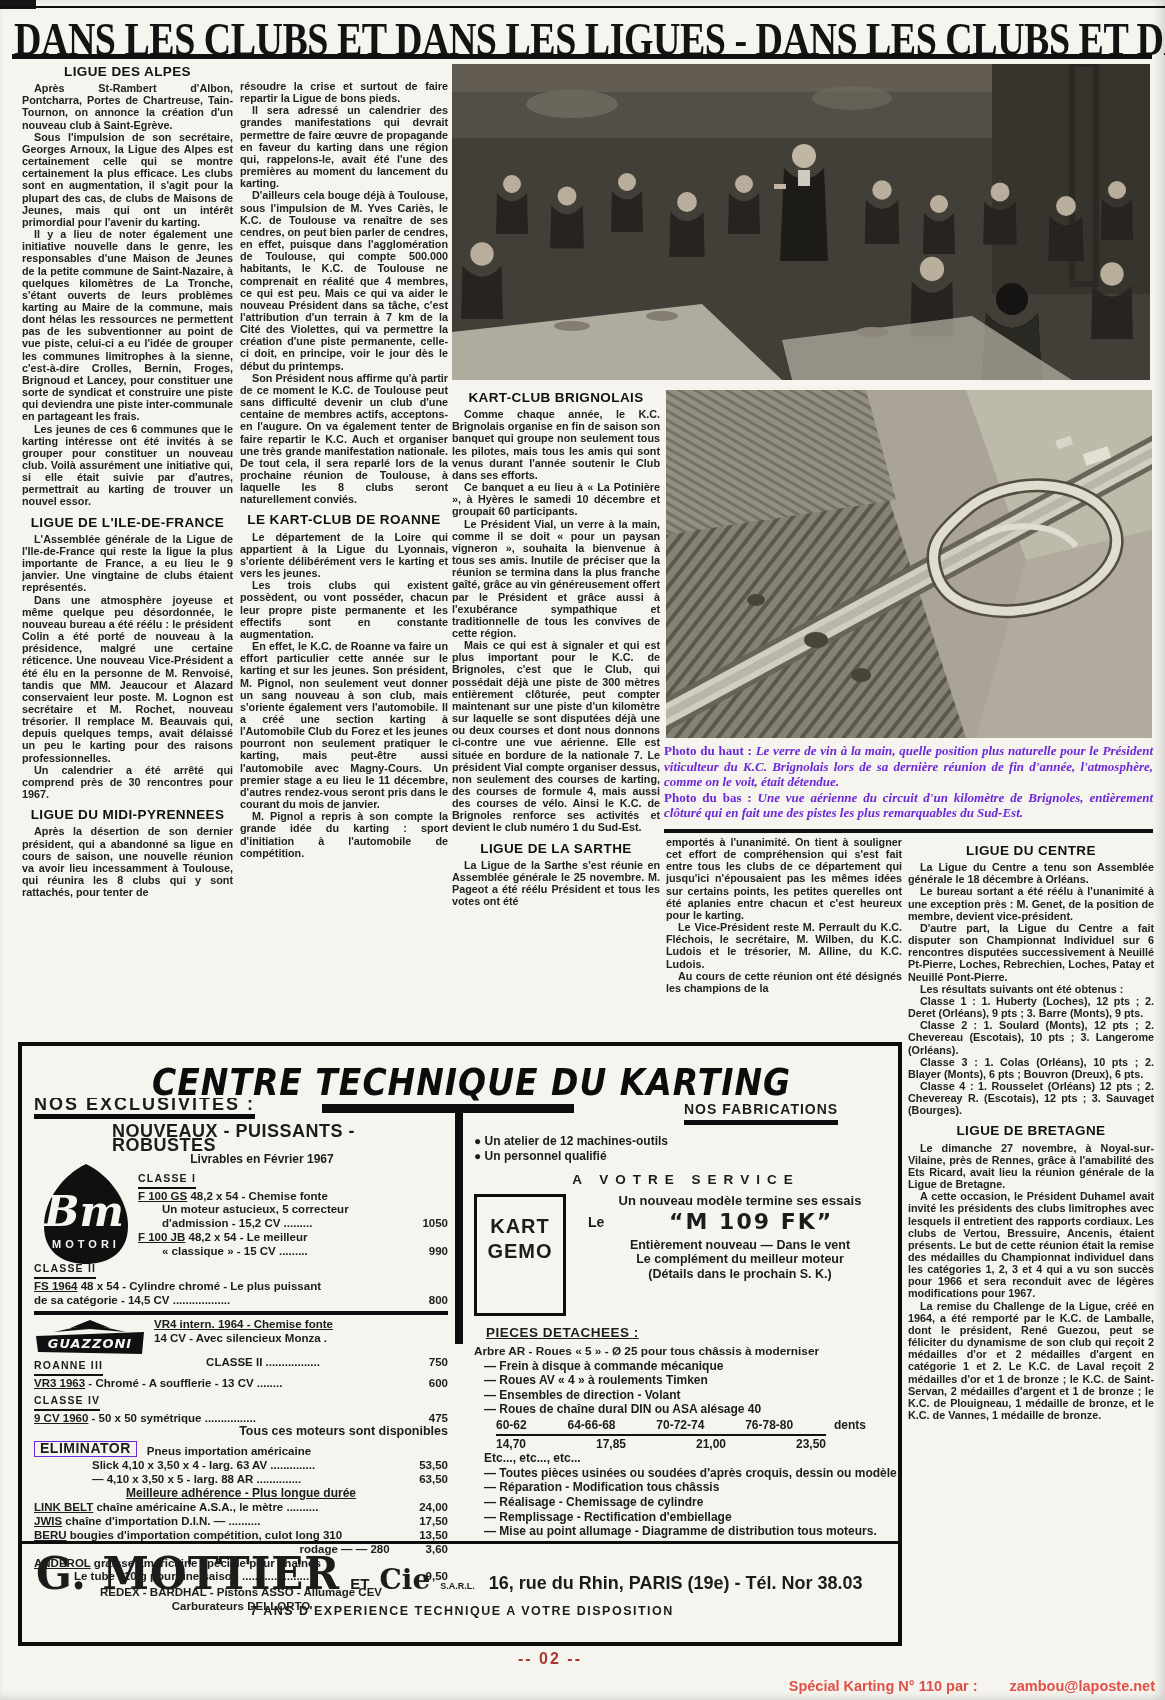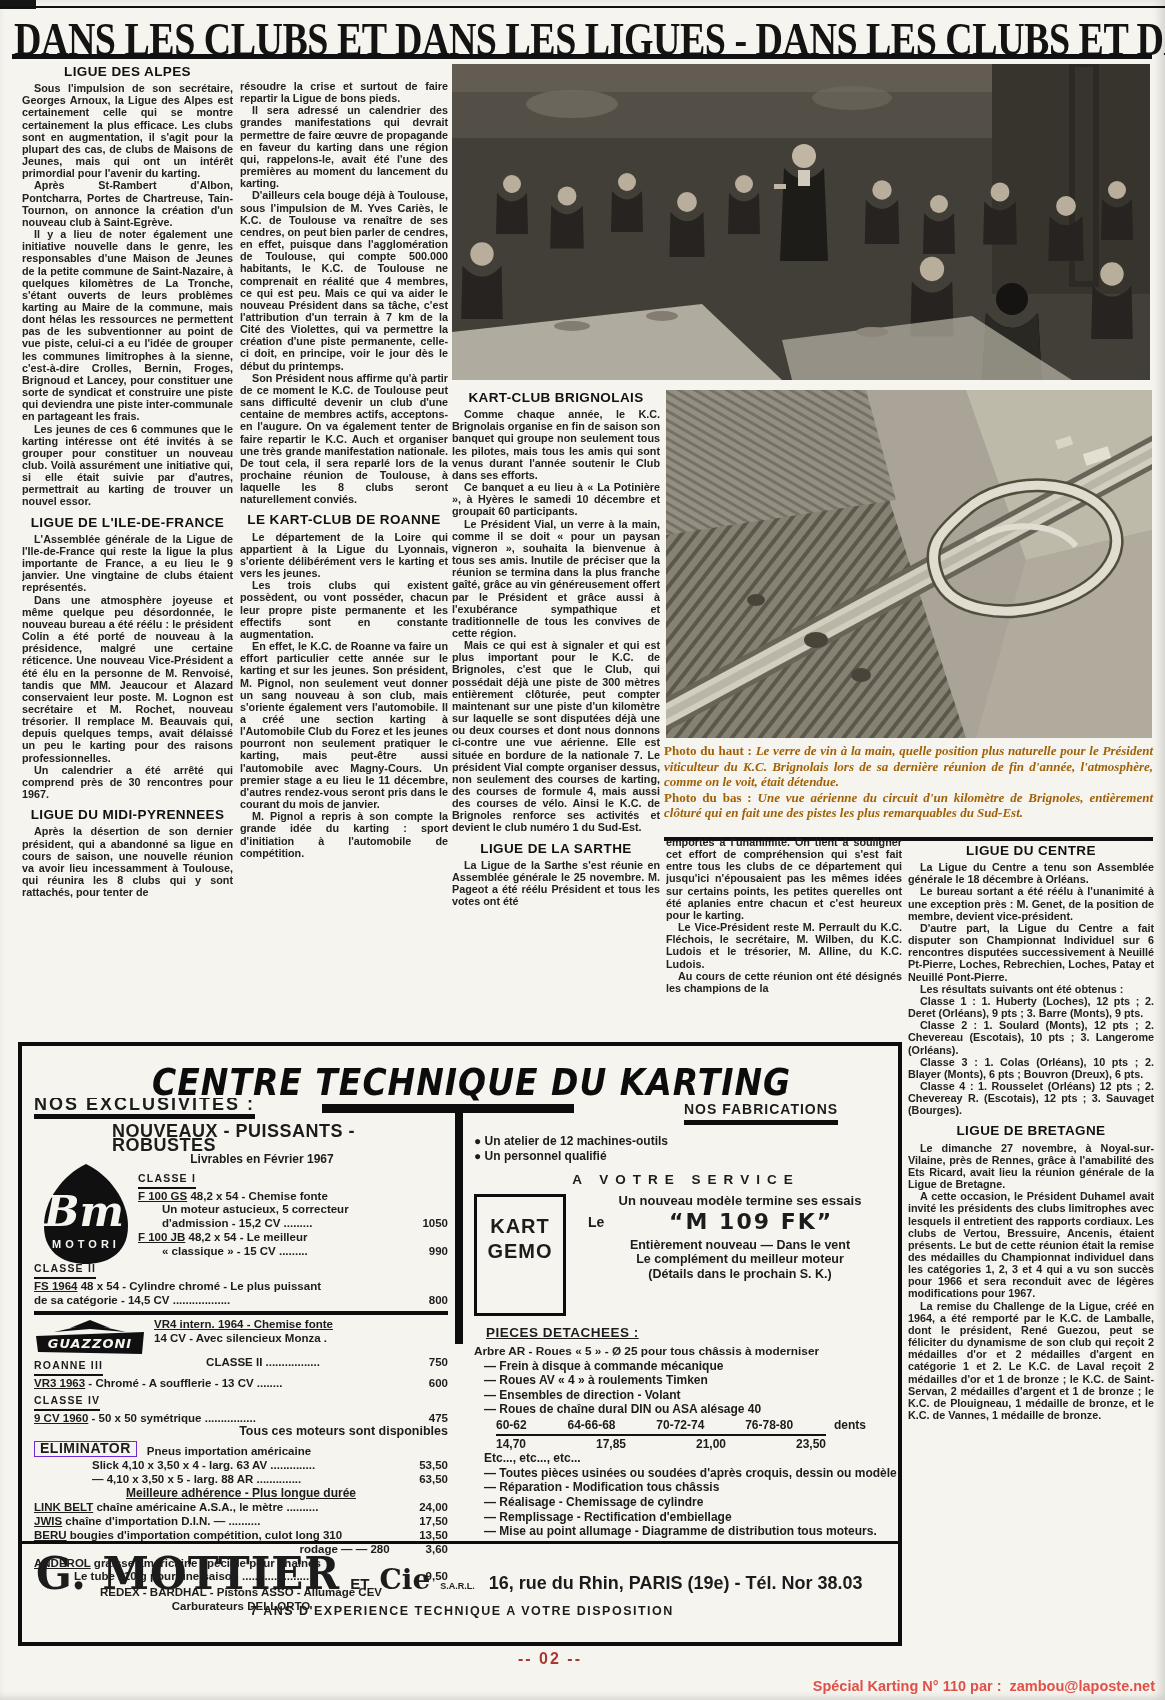--- a/index.html
+++ b/index.html
@@ -17,21 +17,21 @@
   .col p{margin:0;text-indent:12px;}
   .col p.cont{text-indent:0;}
   .sec-h{font-size:13.5px;font-weight:bold;text-align:center;margin:9px 0 4px;letter-spacing:.4px;
          text-indent:0;color:#111;}
   .sec-h.first{margin-top:2px;}
   
   .photo{position:absolute;background:#44403a;overflow:hidden;}
   
   .captions{position:absolute;font-family:"Liberation Serif",serif;font-size:13px;line-height:15.6px;
             font-style:italic;font-weight:bold;text-align:justify;border-bottom:4px solid #101010;
-            padding-bottom:16px;color:#a16207;}
+            padding-bottom:8px;color:#6d28d9;}
   .captions p{margin:0;}
   .cap-label{font-style:normal;}
   
   .ad{position:absolute;border:4px solid #0d0d0d;background:#f6f4ee;}
   .ad-title{position:absolute;top:14px;left:130px;margin:0;font-family:"DejaVu Sans",sans-serif;
         font-style:italic;font-weight:bold;font-size:33px;letter-spacing:1px;
         transform:scaleY(1.12);transform-origin:top left;white-space:nowrap;color:#0c0c0c;}
   .ad-bar{position:absolute;top:58px;left:300px;width:252px;height:9px;background:#0d0d0d;}
   .ad-vdiv{position:absolute;top:60px;left:433px;width:8px;height:238px;background:#0d0d0d;}
   .ad-left{position:absolute;top:52px;left:12px;width:414px;font-weight:bold;font-size:11.5px;
@@ -81,36 +81,36 @@
            transform:scaleY(1.05);transform-origin:bottom left;}
   .et{font-size:15px;font-weight:bold;}
   .cie{font-family:"DejaVu Serif",serif;font-weight:bold;font-size:28px;}
   .sarl{font-size:9px;font-weight:bold;}
   .addr{font-size:18px;font-weight:bold;margin-left:4px;}
   .foot-line2{text-align:center;font-size:12.5px;font-weight:bold;letter-spacing:1.5px;margin-top:5px;}
   
   .page-num{position:absolute;top:1650px;left:0;width:1100px;text-align:center;font-size:16px;
             font-weight:bold;letter-spacing:2px;color:#a83832;}
   .credit{position:absolute;top:1678px;right:10px;font-size:14.5px;font-weight:bold;color:#e05048;}
-  .credit .email{margin-left:4px;}
+  .credit .email{margin-left:28px;}
 </style>
 </head>
 <body>
 
 <div id="page">
 
   <div class="artifact"></div>
   <div class="rule" style="top:6px;left:0;width:1165px;height:2px;"></div>
   <h1 class="main-title">DANS LES CLUBS ET DANS LES LIGUES - DANS LES CLUBS ET DANS</h1>
   <div class="rule" style="top:54px;left:12px;width:1140px;height:5px;"></div>
 
   <section class="col" style="left:22px;top:64px;width:211px;height:976px;">
     <h2 class="sec-h first">LIGUE DES ALPES</h2>
+    <p>Après St-Rambert d'Albon, Pontcharra, Portes de Chartreuse, Tain-Tournon, on annonce la création d'un nouveau club à Saint-Egrève.</p>
     <p>Sous l'impulsion de son secrétaire, Georges Arnoux, la Ligue des Alpes est certainement celle qui se montre certainement la plus efficace. Les clubs sont en augmentation, il s'agit pour la plupart des cas, de clubs de Maisons de Jeunes, mais qui ont un intérêt primordial pour l'avenir du karting.</p>
-    <p>Après St-Rambert d'Albon, Pontcharra, Portes de Chartreuse, Tain-Tournon, on annonce la création d'un nouveau club à Saint-Egrève.</p>
     <p>Il y a lieu de noter également une initiative nouvelle dans le genre, les responsables d'une Maison de Jeunes de la petite commune de Saint-Nazaire, à quelques kilomètres de La Tronche, s'étant ouverts de leurs problèmes karting au Maire de la commune, mais dont hélas les ressources ne permettent pas de les subventionner au point de vue piste, celui-ci a eu l'idée de grouper les communes limitrophes à la sienne, c'est-à-dire Crolles, Bernin, Froges, Brignoud et Lancey, pour constituer une sorte de syndicat et construire une piste qui deviendra une piste inter-communale en partageant les frais.</p>
     <p>Les jeunes de ces 6 communes que le karting intéresse ont été invités à se grouper pour constituer un nouveau club. Voilà assurément une initiative qui, si elle était suivie par d'autres, permettrait au karting de trouver un nouvel essor.</p>
     <h2 class="sec-h">LIGUE DE L'ILE-DE-FRANCE</h2>
     <p>L'Assemblée générale de la Ligue de l'Ile-de-France qui reste la ligue la plus importante de France, a eu lieu le 9 janvier. Une vingtaine de clubs étaient représentés.</p>
     <p>Dans une atmosphère joyeuse et même quelque peu désordonnée, le nouveau bureau a été réélu : le président Colin a été porté de nouveau à la présidence, malgré une certaine réticence. Une nouveau Vice-Président a été élu en la personne de M. Renvoisé, tandis que MM. Jeaucour et Alazard conservaient leur poste. M. Lognon est secrétaire et M. Rochet, nouveau trésorier. Il remplace M. Beauvais qui, depuis quelques temps, avait délaissé un peu le karting pour des raisons professionnelles.</p>
     <p>Un calendrier a été arrêté qui comprend près de 30 rencontres pour 1967.</p>
     <h2 class="sec-h">LIGUE DU MIDI-PYRENNEES</h2>
     <p>Après la désertion de son dernier président, qui a abandonné sa ligue en cours de saison, une nouvelle réunion va avoir lieu incessamment à Toulouse, qui réunira les 8 clubs qui y sont rattachés, pour tenter de</p>
   </section>
 

